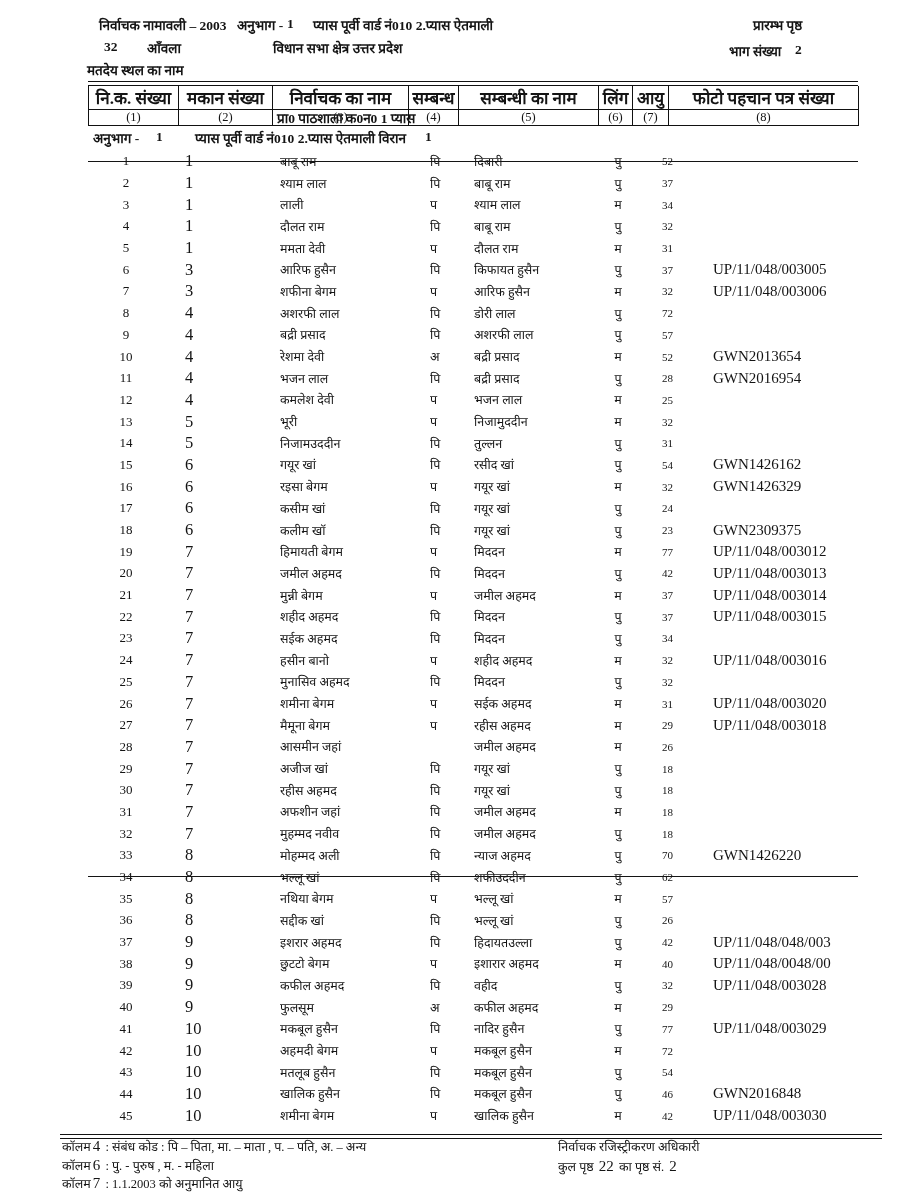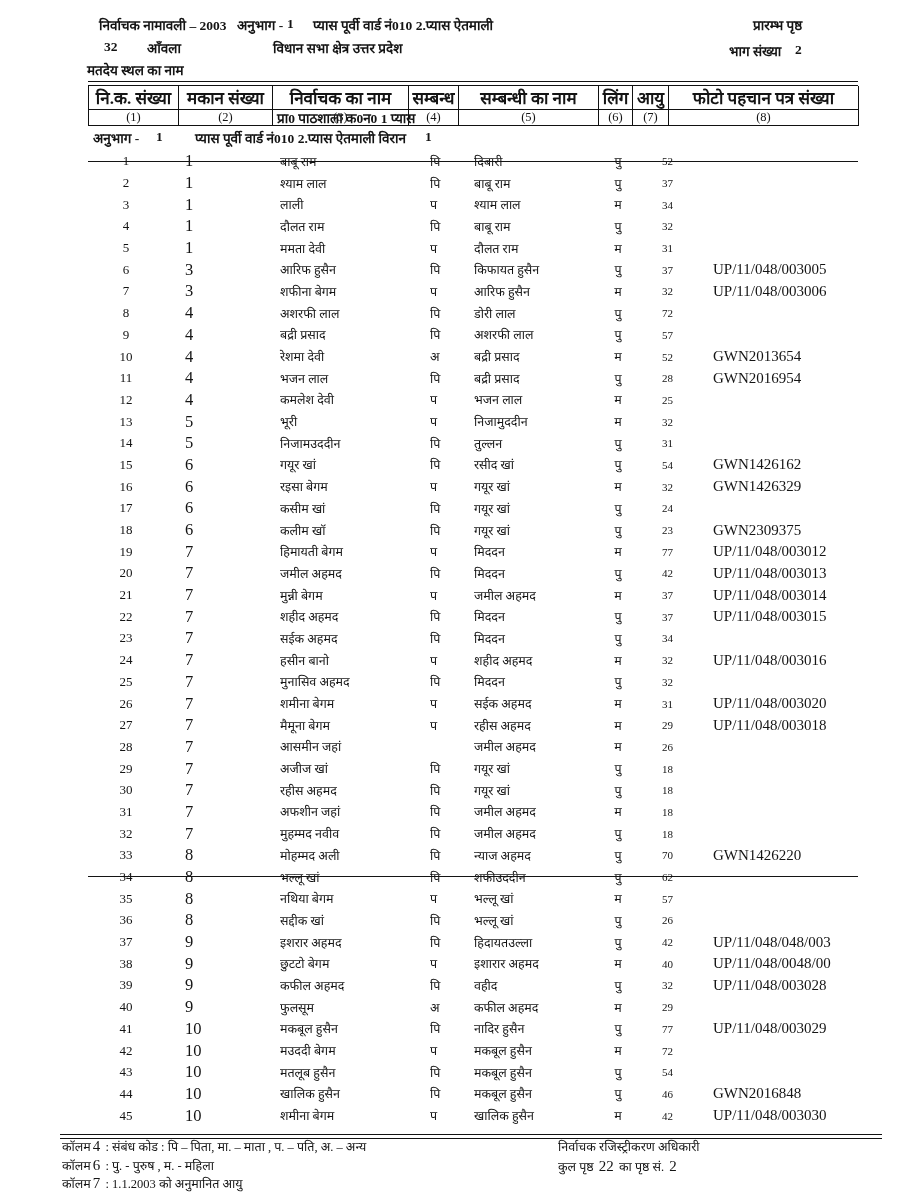--- a/index.html
+++ b/index.html
@@ -536,21 +536,21 @@
     <td class="td-name">मकबूल हुसैन</td>
     <td class="td-rel">पि</td>
     <td class="td-relname">नादिर हुसैन</td>
     <td class="td-gender">पु</td>
     <td class="td-age">77</td>
     <td class="td-photo">UP/11/048/003029</td>
   </tr>
           <tr>
     <td class="td-sn">42</td>
     <td class="td-house">10</td>
-    <td class="td-name">मउददी बेगम</td>
+    <td class="td-name">अहमदी बेगम</td>
     <td class="td-rel">प</td>
     <td class="td-relname">मकबूल हुसैन</td>
     <td class="td-gender">म</td>
     <td class="td-age">72</td>
     <td class="td-photo"></td>
   </tr>
           <tr>
     <td class="td-sn">43</td>
     <td class="td-house">10</td>
     <td class="td-name">मतलूब हुसैन</td>

